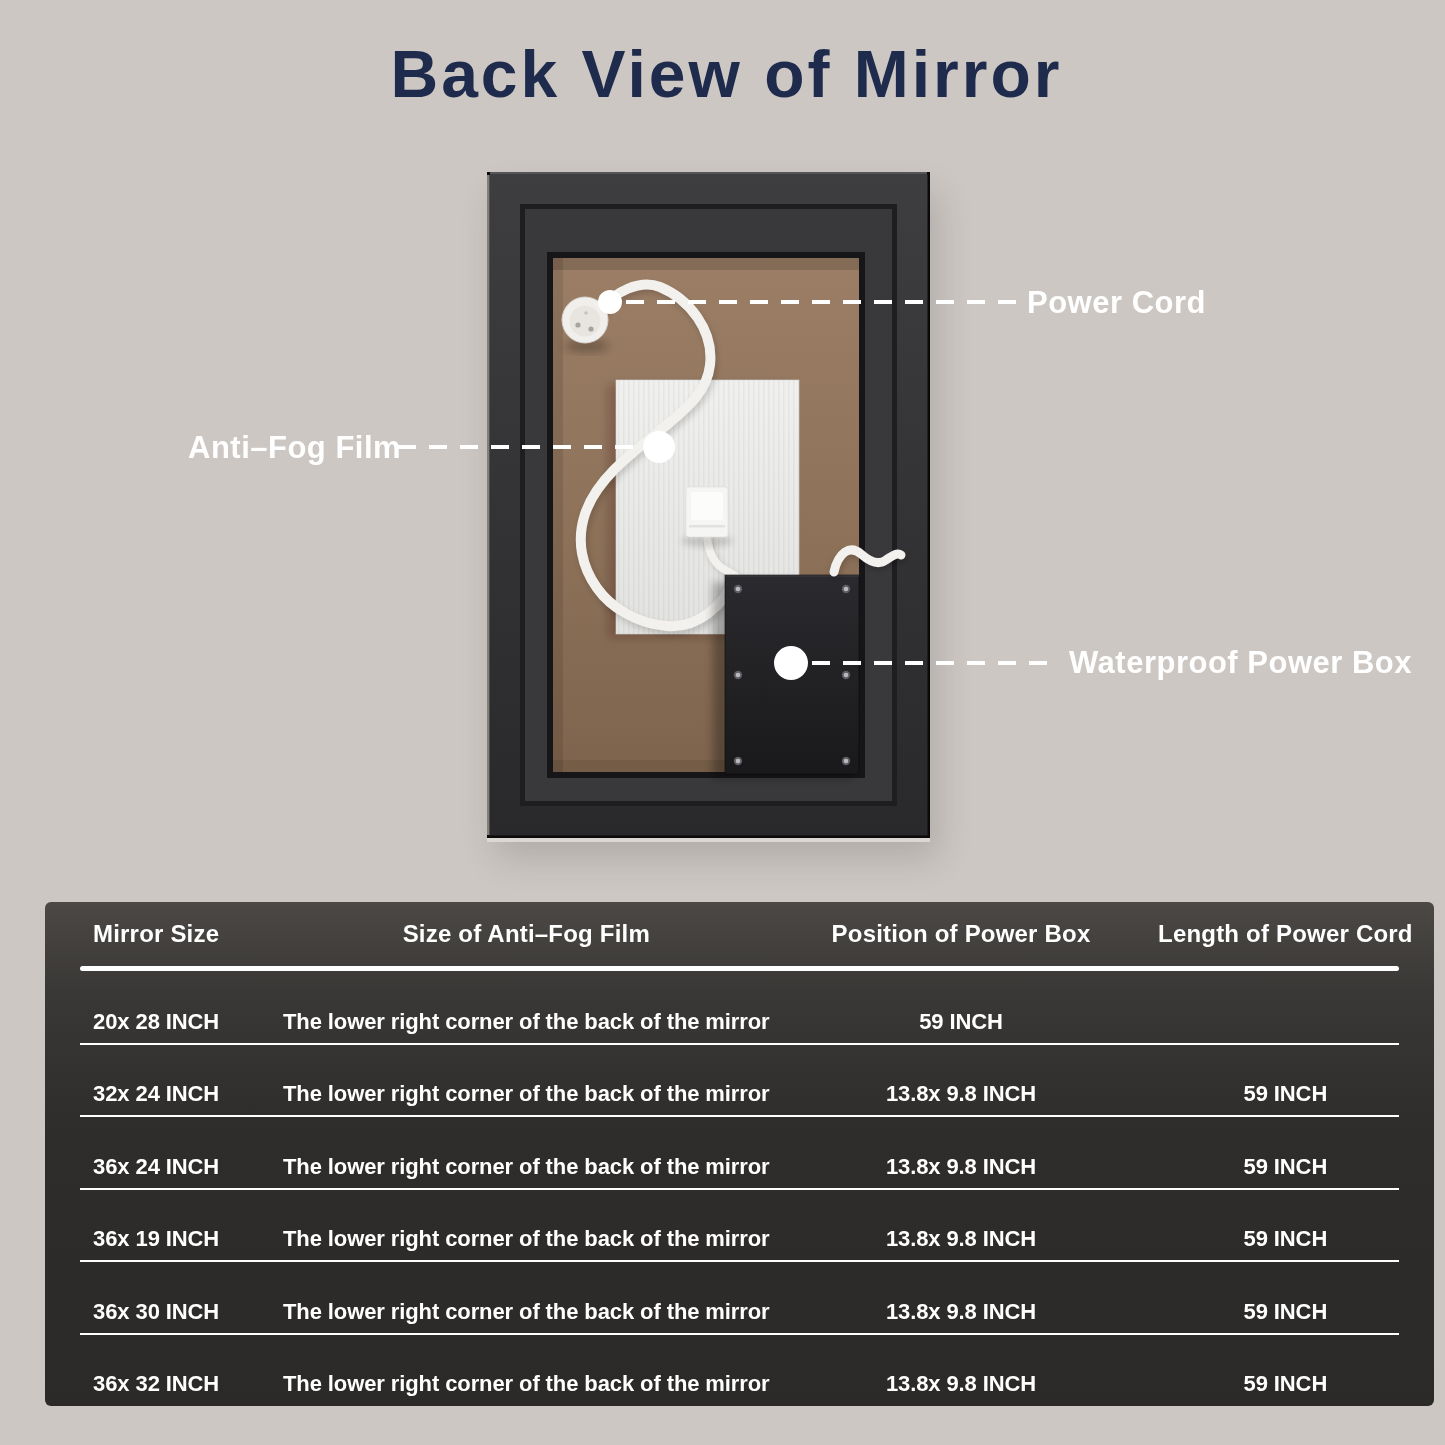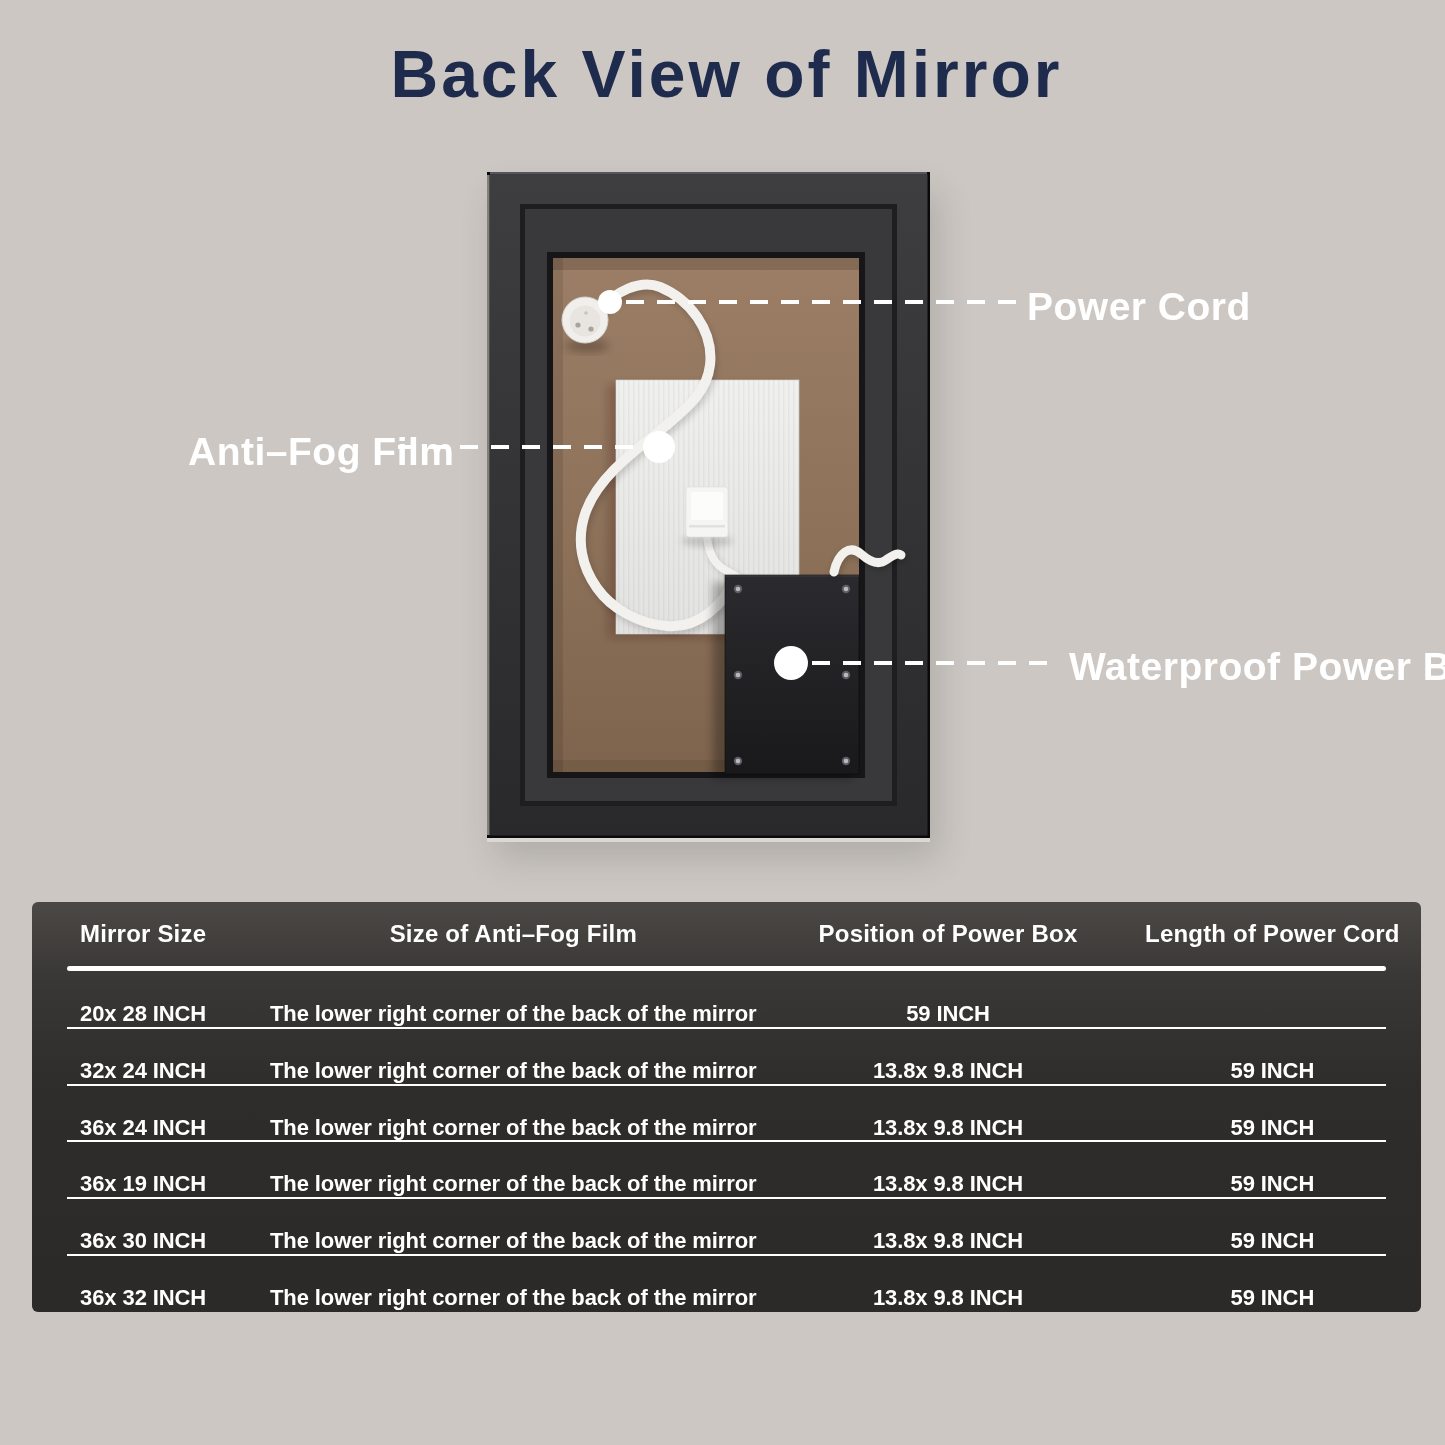--- a/index.html
+++ b/index.html
@@ -25,29 +25,29 @@
   .dot-antifog{left:643px;top:431px;width:32px;height:32px;}
   .dot-powerbox{left:774px;top:646px;width:34px;height:34px;}
   .anno-line{
     position:absolute;height:4px;
     background:repeating-linear-gradient(90deg,#ffffff 0,#ffffff 18px,transparent 18px,transparent 31px);
   }
   .line-powercord{left:626px;top:300px;width:390px;}
   .line-antifog{left:398px;top:445px;width:242px;}
   .line-powerbox{left:812px;top:661px;width:244px;}
   .anno-label{
-    position:absolute;color:#ffffff;font-size:39px;font-weight:600;
+    position:absolute;color:#ffffff;font-size:31px;font-weight:600;
     letter-spacing:0.5px;white-space:nowrap;
   }
   .label-powercord{left:1027px;top:285px;}
   .label-antifog{left:188px;top:430px;}
   .label-powerbox{left:1069px;top:645px;text-align:right;}
   
   .spec-table{
-    position:absolute;left:32px;top:902px;width:1389px;height:410px;
+    position:absolute;left:45px;top:902px;width:1389px;height:504px;
     border-radius:6px;display:flex;flex-direction:column;
     background:linear-gradient(180deg,#4b4845 0%,#3a3836 18%,#2e2d2b 45%,#2b2a28 100%);
     color:#ffffff;
   }
   .spec-header{
     height:64px;display:grid;align-items:center;
     grid-template-columns:16% 37.3% 25.3% 21.4%;
     font-size:24px;font-weight:700;letter-spacing:0.2px;
   }
   .spec-header > div{text-align:center;white-space:nowrap;}

